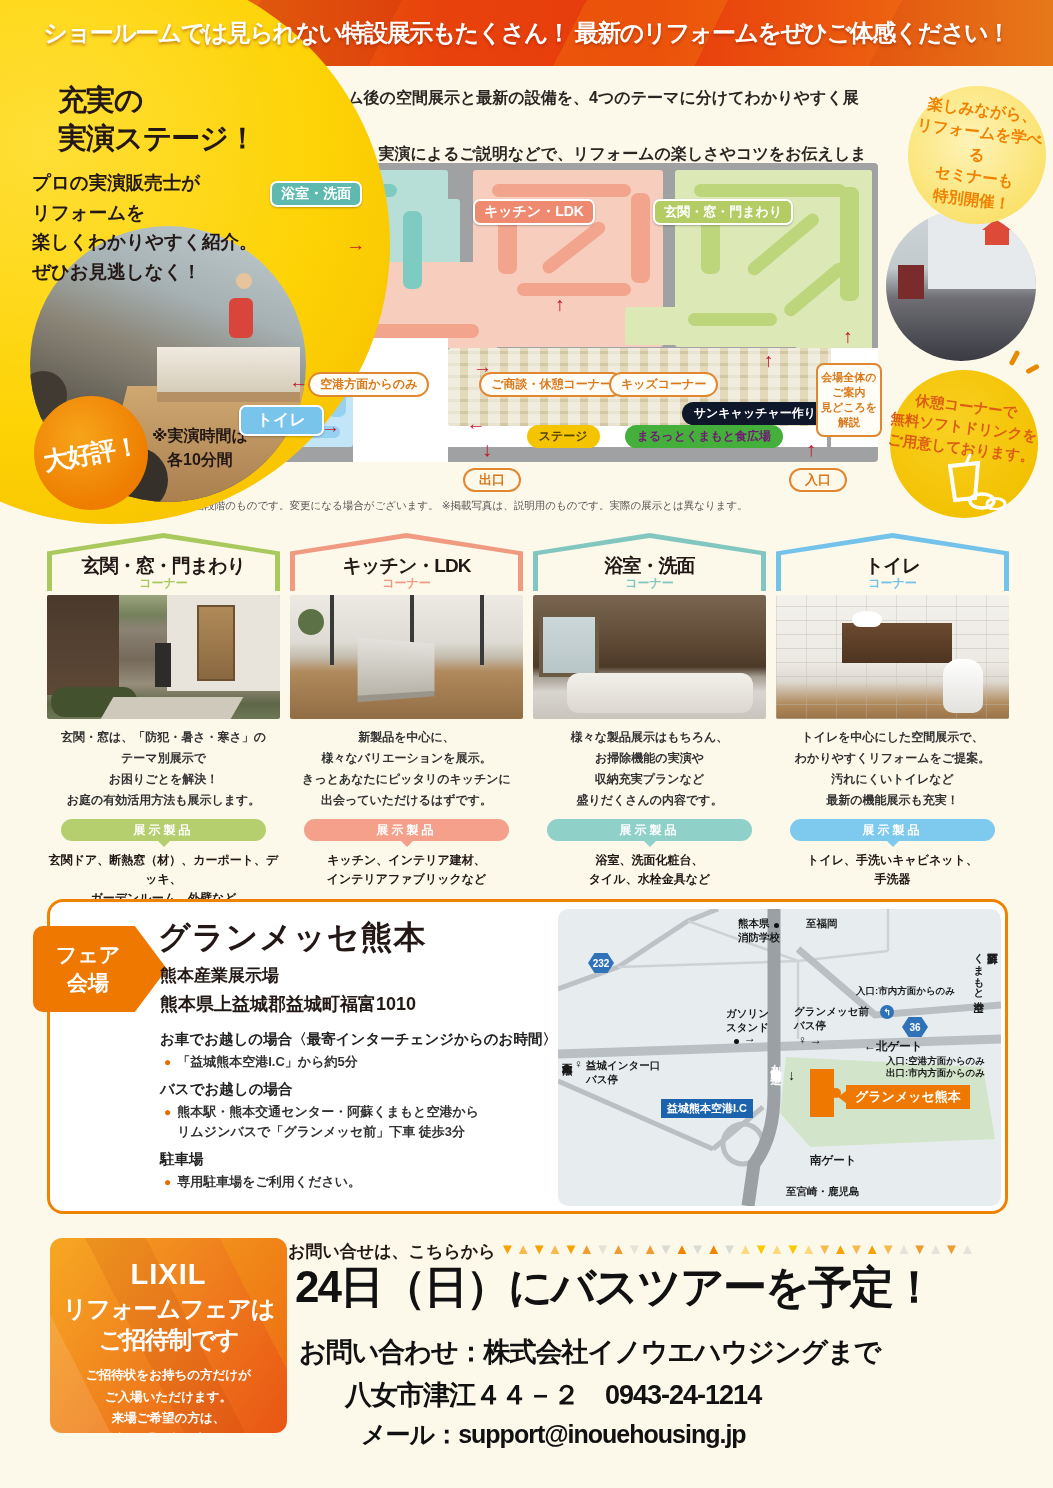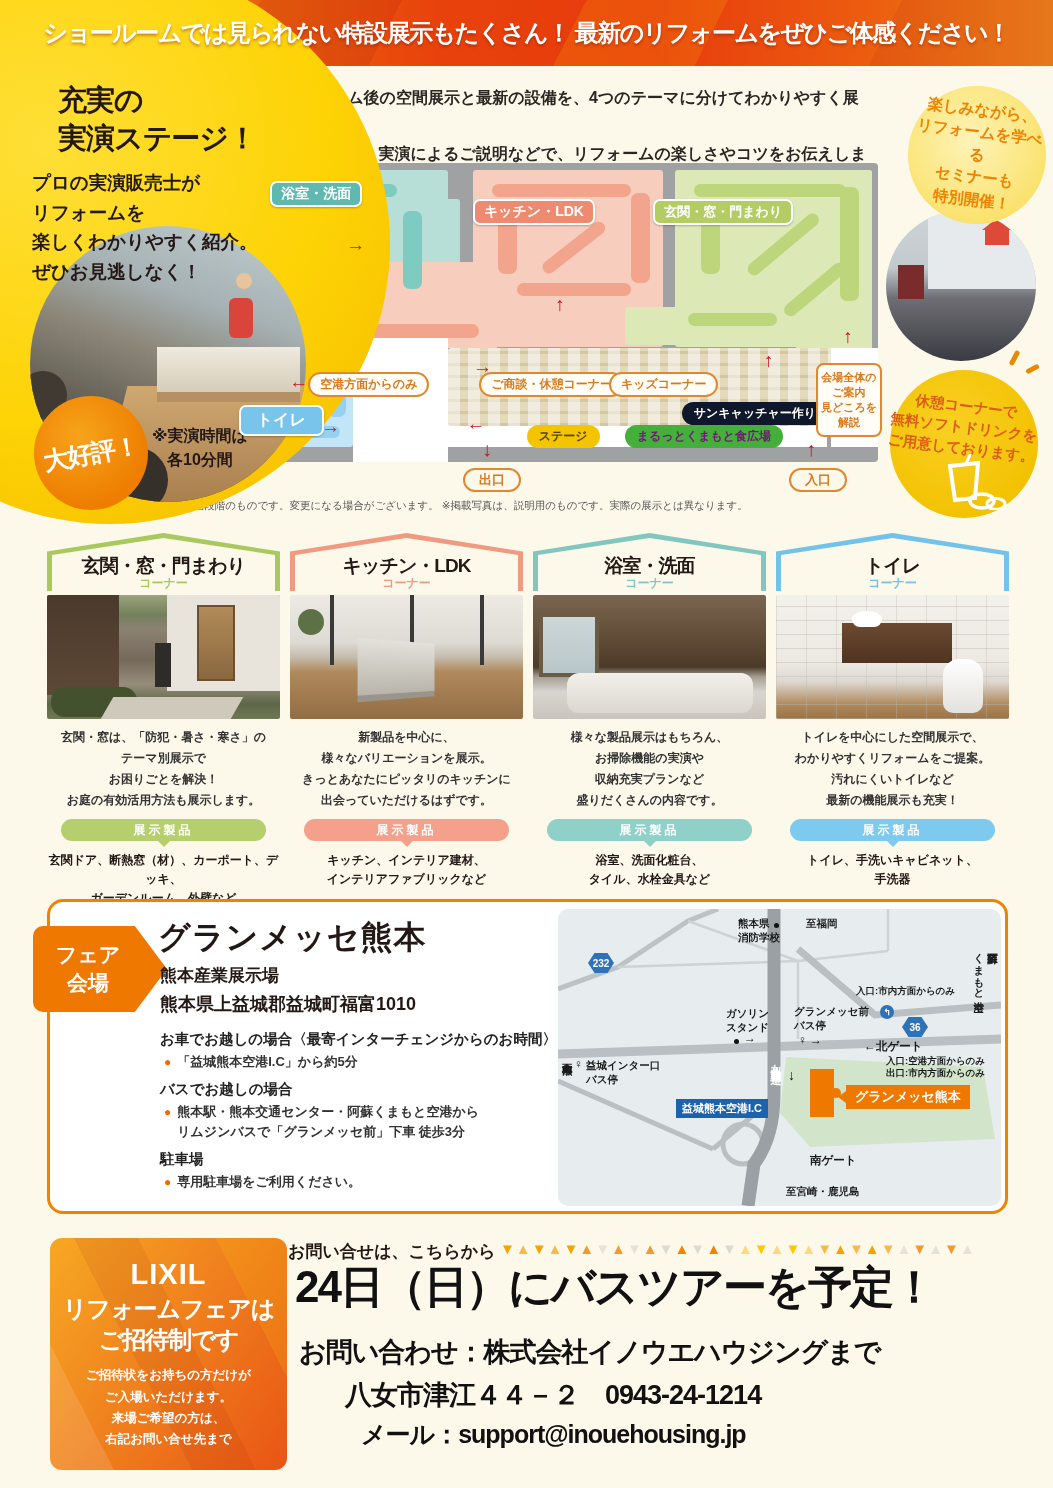--- a/index.html
+++ b/index.html
@@ -140,21 +140,21 @@
       display:flex;align-items:center;justify-content:center;z-index:3;
       clip-path:polygon(25% 0,75% 0,100% 50%,75% 100%,25% 100%,0 50%);}
   .turn-sign{position:absolute;width:14px;height:14px;border-radius:50%;background:#2f72b8;color:#fff;font-size:9px;
       display:flex;align-items:center;justify-content:center;z-index:3;font-weight:700;}
   .ic-label{position:absolute;background:#1c63ae;color:#fff;font-size:11px;font-weight:700;padding:2px 6px;z-index:3;white-space:nowrap;}
   .gm-label{position:absolute;background:#ee7800;color:#fff;font-size:13px;font-weight:800;padding:3px 9px;z-index:4;white-space:nowrap;}
   .gm-label::before{content:"";position:absolute;left:-8px;top:6px;border:6px solid transparent;border-right:8px solid #ee7800;border-left:none;}
   .expwy{position:absolute;writing-mode:vertical-rl;color:#fff;font-size:11px;font-weight:700;z-index:3;letter-spacing:2px;}
 
   
-  .invite-box{left:50px;top:1238px;width:237px;height:232px;border-radius:12px;overflow:hidden;
+  .invite-box{left:50px;top:1238px;width:237px;height:195px;border-radius:12px;overflow:hidden;
     background:linear-gradient(125deg,#f7a823 0%,#f0831e 45%,#e95514 100%);text-align:center;color:#fff;}
   .invite-box::before{content:"";position:absolute;inset:0;
     background:linear-gradient(63deg,rgba(255,255,255,.12) 0 18%,transparent 18% 40%,rgba(150,30,0,.10) 40% 58%,transparent 58% 80%,rgba(255,220,0,.14) 80% 100%);}
   .inv-brand{position:relative;margin-top:20px;font-size:29px;font-weight:800;letter-spacing:1px;}
   .inv-title{position:relative;font-size:24px;font-weight:800;line-height:1.3;margin-top:2px;letter-spacing:-1px;}
   .inv-body{position:relative;font-size:12.5px;font-weight:700;line-height:1.7;margin-top:10px;}
   .contact-lead{left:288px;top:1240px;font-size:17px;font-weight:800;}
   .tri-strip{left:500px;top:1238px;width:512px;height:20px;display:flex;align-items:center;overflow:hidden;}
   .tri-strip span{font-size:15px;line-height:1;margin-right:1px;}
   .contact-headline{left:295px;top:1258px;font-size:44px;font-weight:800;letter-spacing:-2px;color:#111;}
@@ -449,21 +449,21 @@
       <div class="mic" style="left:306px;top:130px;font-size:12px">←</div>
       <div class="ml" style="left:318px;top:130px;font-size:11.5px">北ゲート</div>
       <div class="ml small pre" style="left:328px;top:146px">入口:空港方面からのみ
 出口:市内方面からのみ</div>
       <div class="ml vert pre" style="right:2px;top:36px">至阿蘇
 くまもと空港</div>
       <div class="ml vert" style="left:2px;top:146px">至熊本市内</div>
       <div class="mic" style="left:16px;top:148px;font-size:12px">♀</div>
       <div class="ml pre" style="left:28px;top:150px">益城インター口
 バス停</div>
-      <div class="ic-label" style="left:118px;top:190px">益城熊本空港I.C</div>
+      <div class="ic-label" style="left:103px;top:190px">益城熊本空港I.C</div>
       <div class="expwy" style="left:210px;top:146px">九州自動車道</div>
       <div class="mic" style="left:230px;top:158px;font-size:14px">↓</div>
       <div class="gm-label" style="left:288px;top:176px">グランメッセ熊本</div>
       <div class="ml" style="left:252px;top:244px;font-size:11.5px">南ゲート</div>
       <div class="ml" style="left:228px;top:276px">至宮崎・鹿児島</div>
     </div>
   </div>
 
   <div class="abs invite-box">
     <div class="inv-brand">LIXIL</div>

